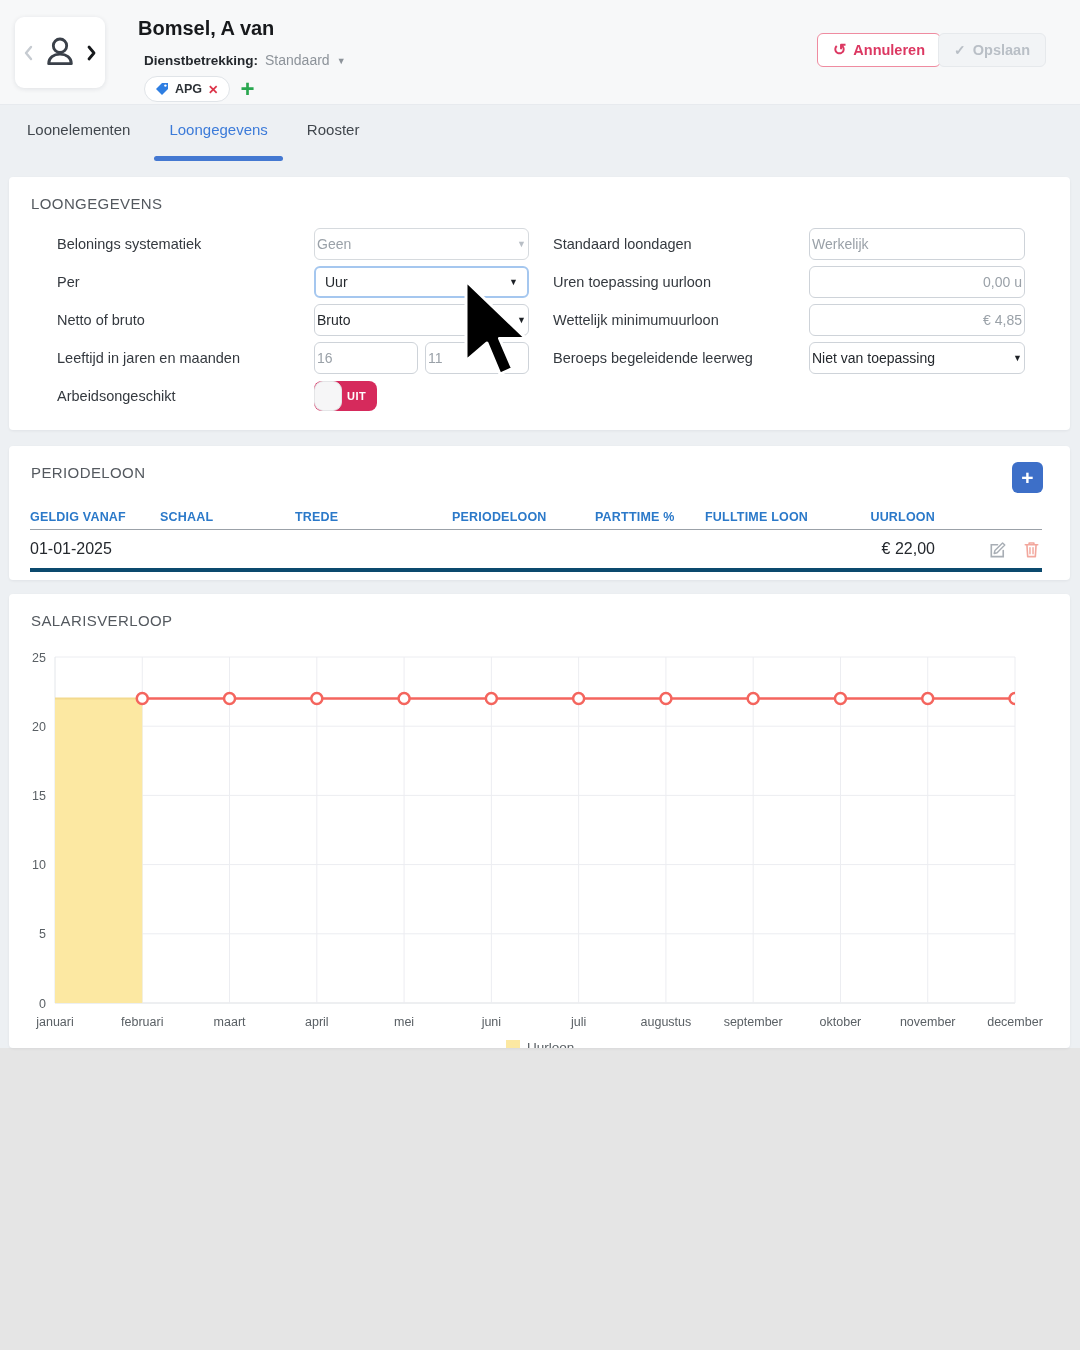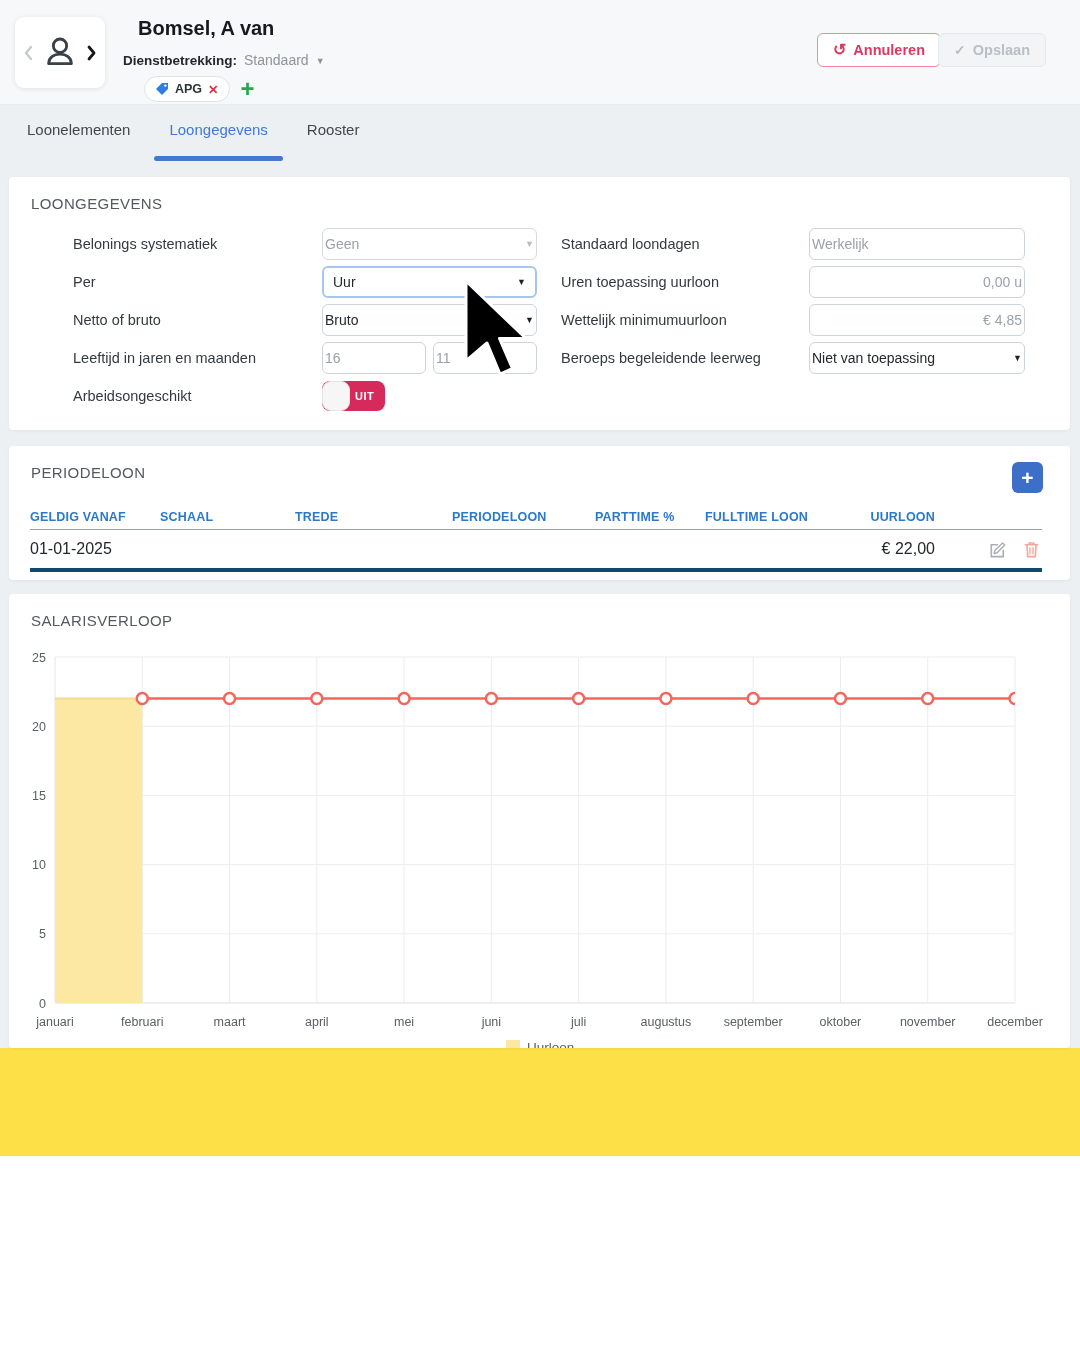--- a/index.html
+++ b/index.html
@@ -1,24 +1,24 @@
 <!DOCTYPE html>
 <html><head>
 <meta charset="utf-8">
 <style>
   html,body{margin:0;padding:0;}
   body{font-family:"Liberation Sans",sans-serif;background:#fff;}
-  .page{position:relative;width:1080px;height:1156px;background:#fde047;overflow:hidden;}
+  .page{position:relative;width:1080px;height:1350px;background:#e5e5e5;overflow:hidden;}
 
   
   .header-strip{position:absolute;left:0;top:0;width:1080px;height:104px;background:#f7f8f9;border-bottom:1px solid #e7eaee;}
   .avatar-card{position:absolute;left:15px;top:17px;width:90px;height:71px;background:#fff;border-radius:9px;
     box-shadow:0 1px 5px rgba(20,30,45,.10);display:flex;align-items:center;justify-content:center;gap:5px;cursor:pointer;}
   .page-title{position:absolute;left:138px;top:17px;font-size:20px;font-weight:700;color:#17191c;}
-  .emp-row{position:absolute;left:123px;top:52px;display:flex;align-items:center;gap:7px;font-size:14px;}
+  .emp-row{position:absolute;left:144px;top:52px;display:flex;align-items:center;gap:7px;font-size:14px;}
   .emp-label{font-weight:700;color:#24282d;font-size:13.5px;}
   .emp-value{color:#8d939a;}
   .emp-caret{color:#8d939a;font-size:9px;padding-top:2px;}
   .tag-row{position:absolute;left:144px;top:76px;display:flex;align-items:center;gap:11px;}
   .tag-pill{display:flex;align-items:center;gap:6px;height:24px;padding:0 10px;border:1px solid #e0e4e8;border-radius:13px;background:#fff;}
   .tag-pill .tag-text{font-size:12.5px;font-weight:600;color:#2c3136;}
   .tag-x{color:#dc3449;font-weight:700;font-size:12.5px;cursor:pointer;}
   .tag-add{color:#29a74f;font-size:24px;font-weight:700;line-height:20px;cursor:pointer;}
   .btn{position:absolute;top:33px;height:34px;display:flex;align-items:center;gap:7px;padding:0 15px;
     border-radius:6px;font-size:14.5px;font-family:inherit;cursor:pointer;box-sizing:border-box;}
@@ -35,21 +35,21 @@
   .tab.active::after{content:"";position:absolute;left:-10px;right:-10px;bottom:2px;height:5px;border-radius:3px;background:#4478d1;}
 
   
   .card{position:absolute;left:9px;width:1061px;background:#fff;border-radius:4px;box-shadow:0 1px 3px rgba(16,24,40,.06);}
   .card-loon{top:177px;height:253px;}
   .card-periode{top:446px;height:134px;}
   .card-chart{top:594px;height:454px;overflow:hidden;}
   .section-heading{position:absolute;left:22px;top:18px;font-size:15px;color:#54595f;letter-spacing:.4px;}
 
   
-  .form{position:absolute;left:16px;top:48px;right:0;display:flex;}
+  .form{position:absolute;left:0;top:48px;right:0;display:flex;}
   .fcol{display:flex;flex-direction:column;}
   .fcol-left{width:531px;}
   .fcol-right{width:530px;}
   .frow{display:flex;align-items:center;height:38px;}
   .flabel{flex:1;font-size:14.5px;color:#34393f;}
   .fcol-left .flabel{margin-left:48px;}
   .fcol-right .flabel{margin-left:13px;}
   .fctrl-wrap-left{width:215px;margin-right:11px;}
   .fctrl-wrap-right{width:216px;margin-right:45px;}
   .ctrl{height:32px;border:1px solid #ced3d9;border-radius:6px;background:#fff;display:flex;align-items:center;

